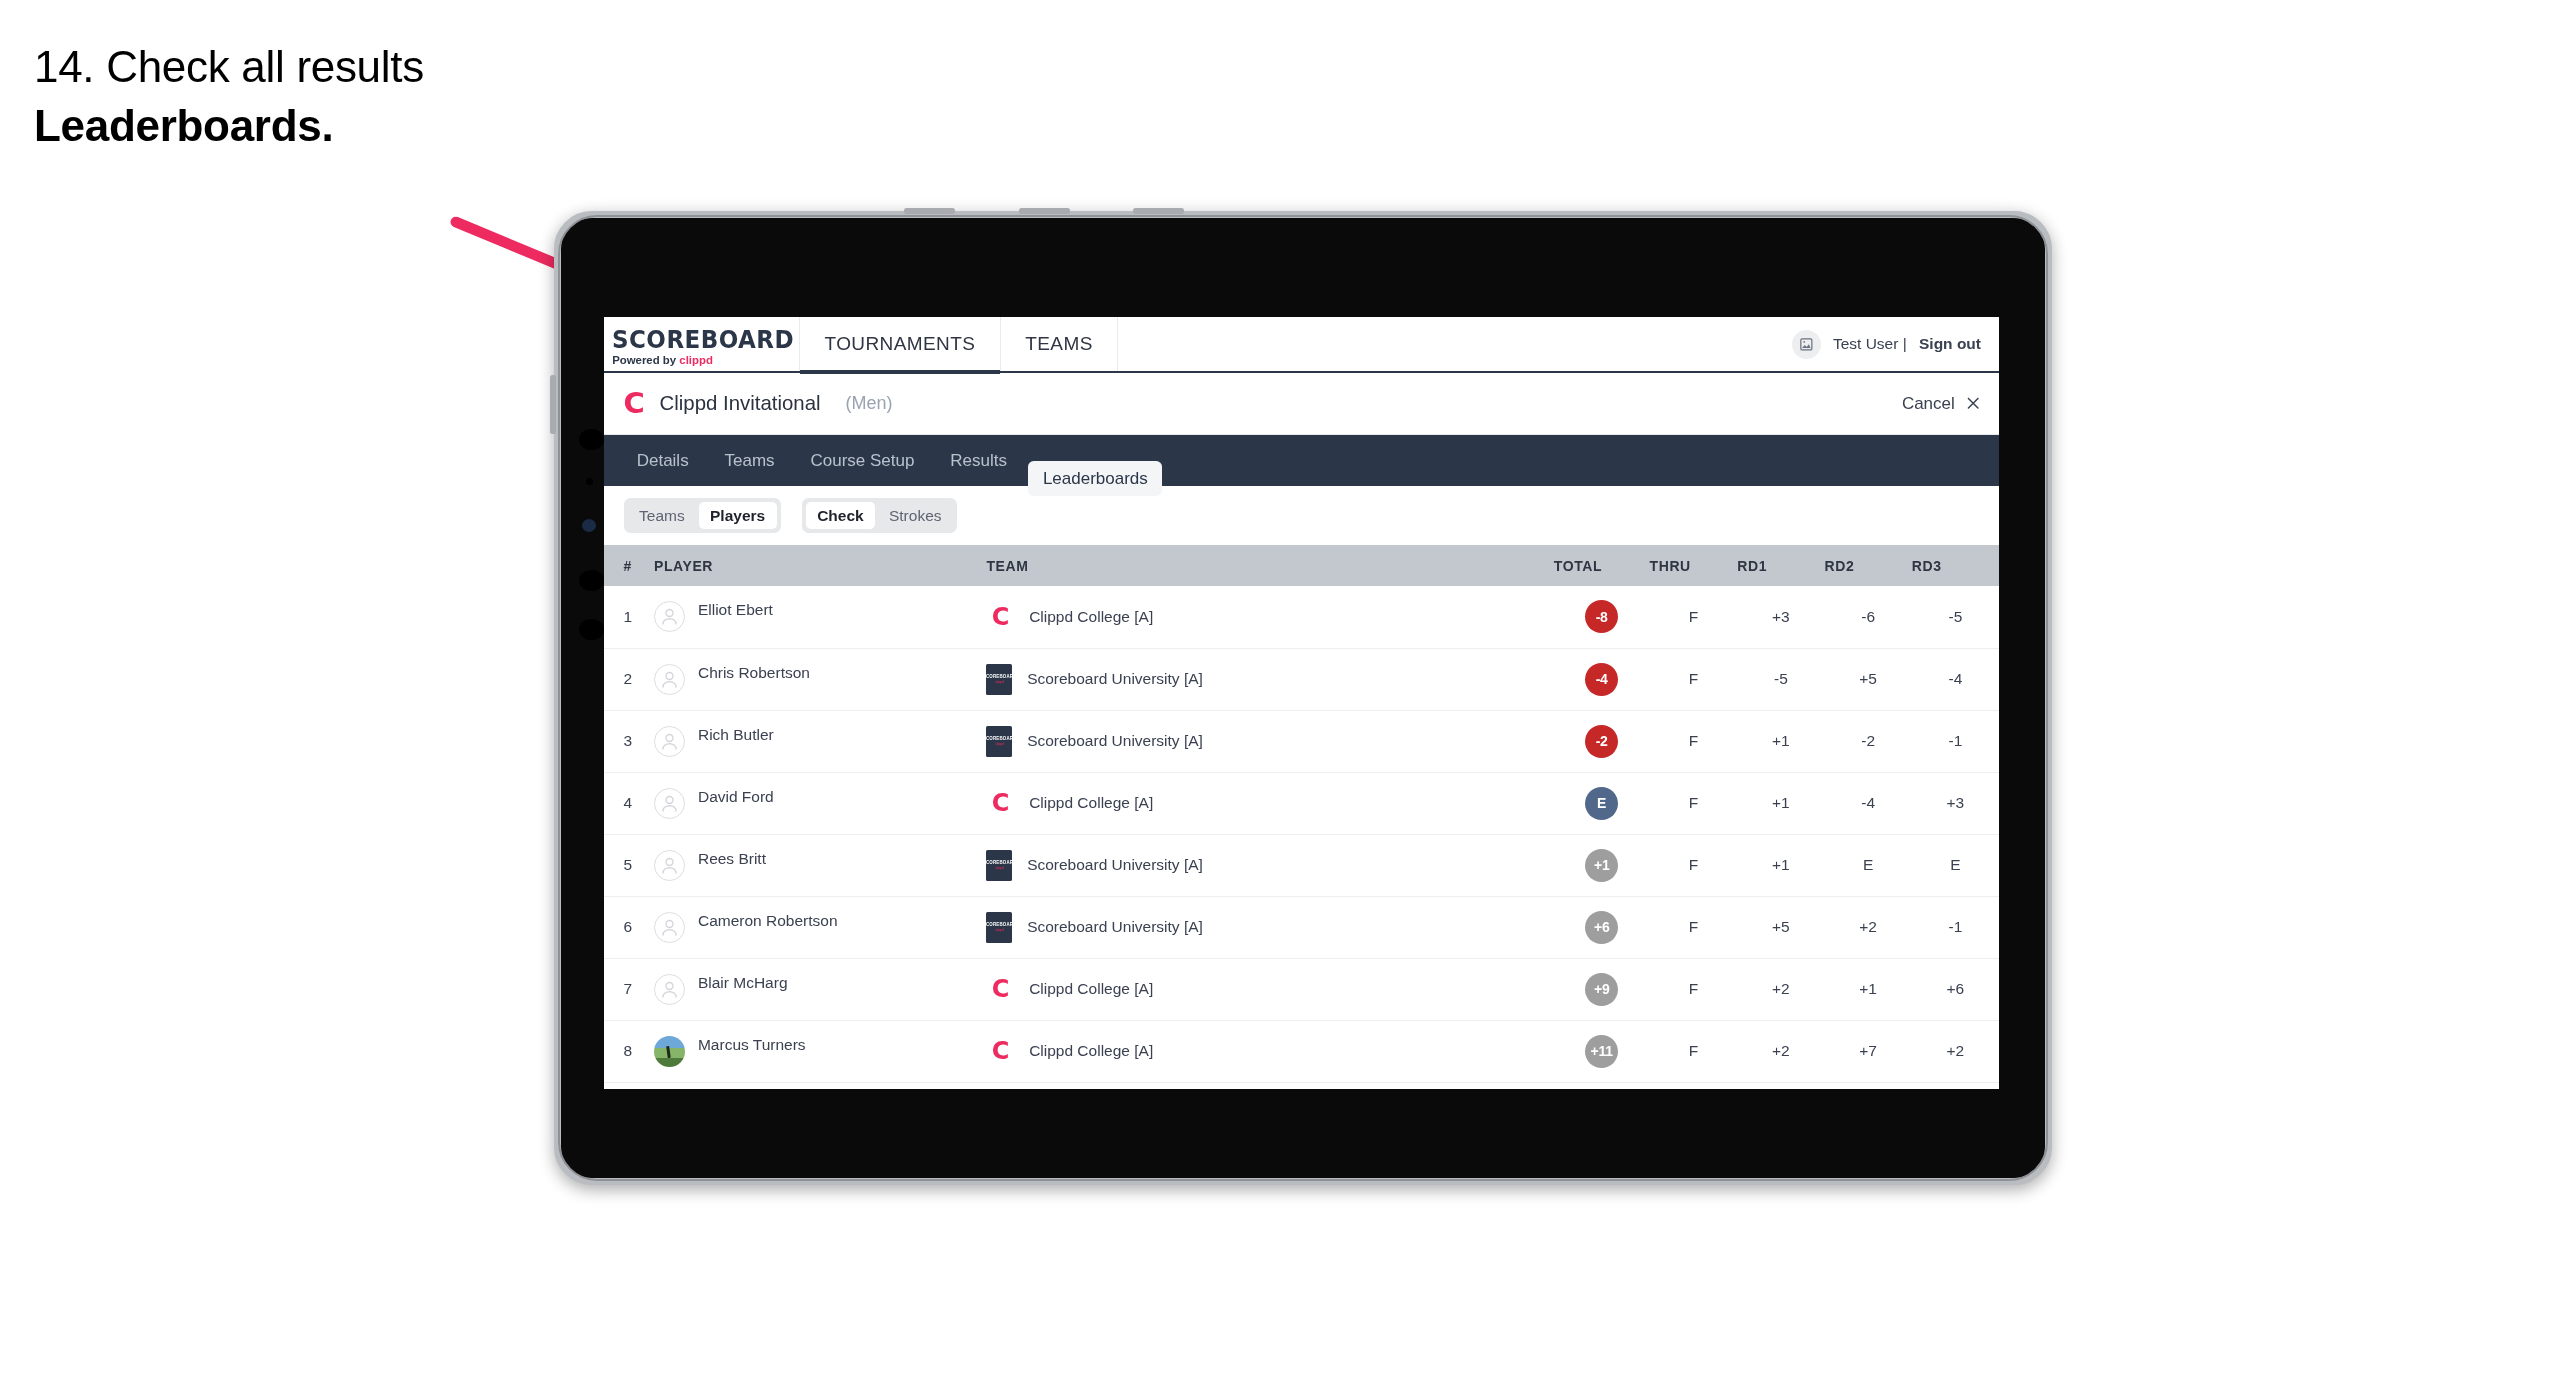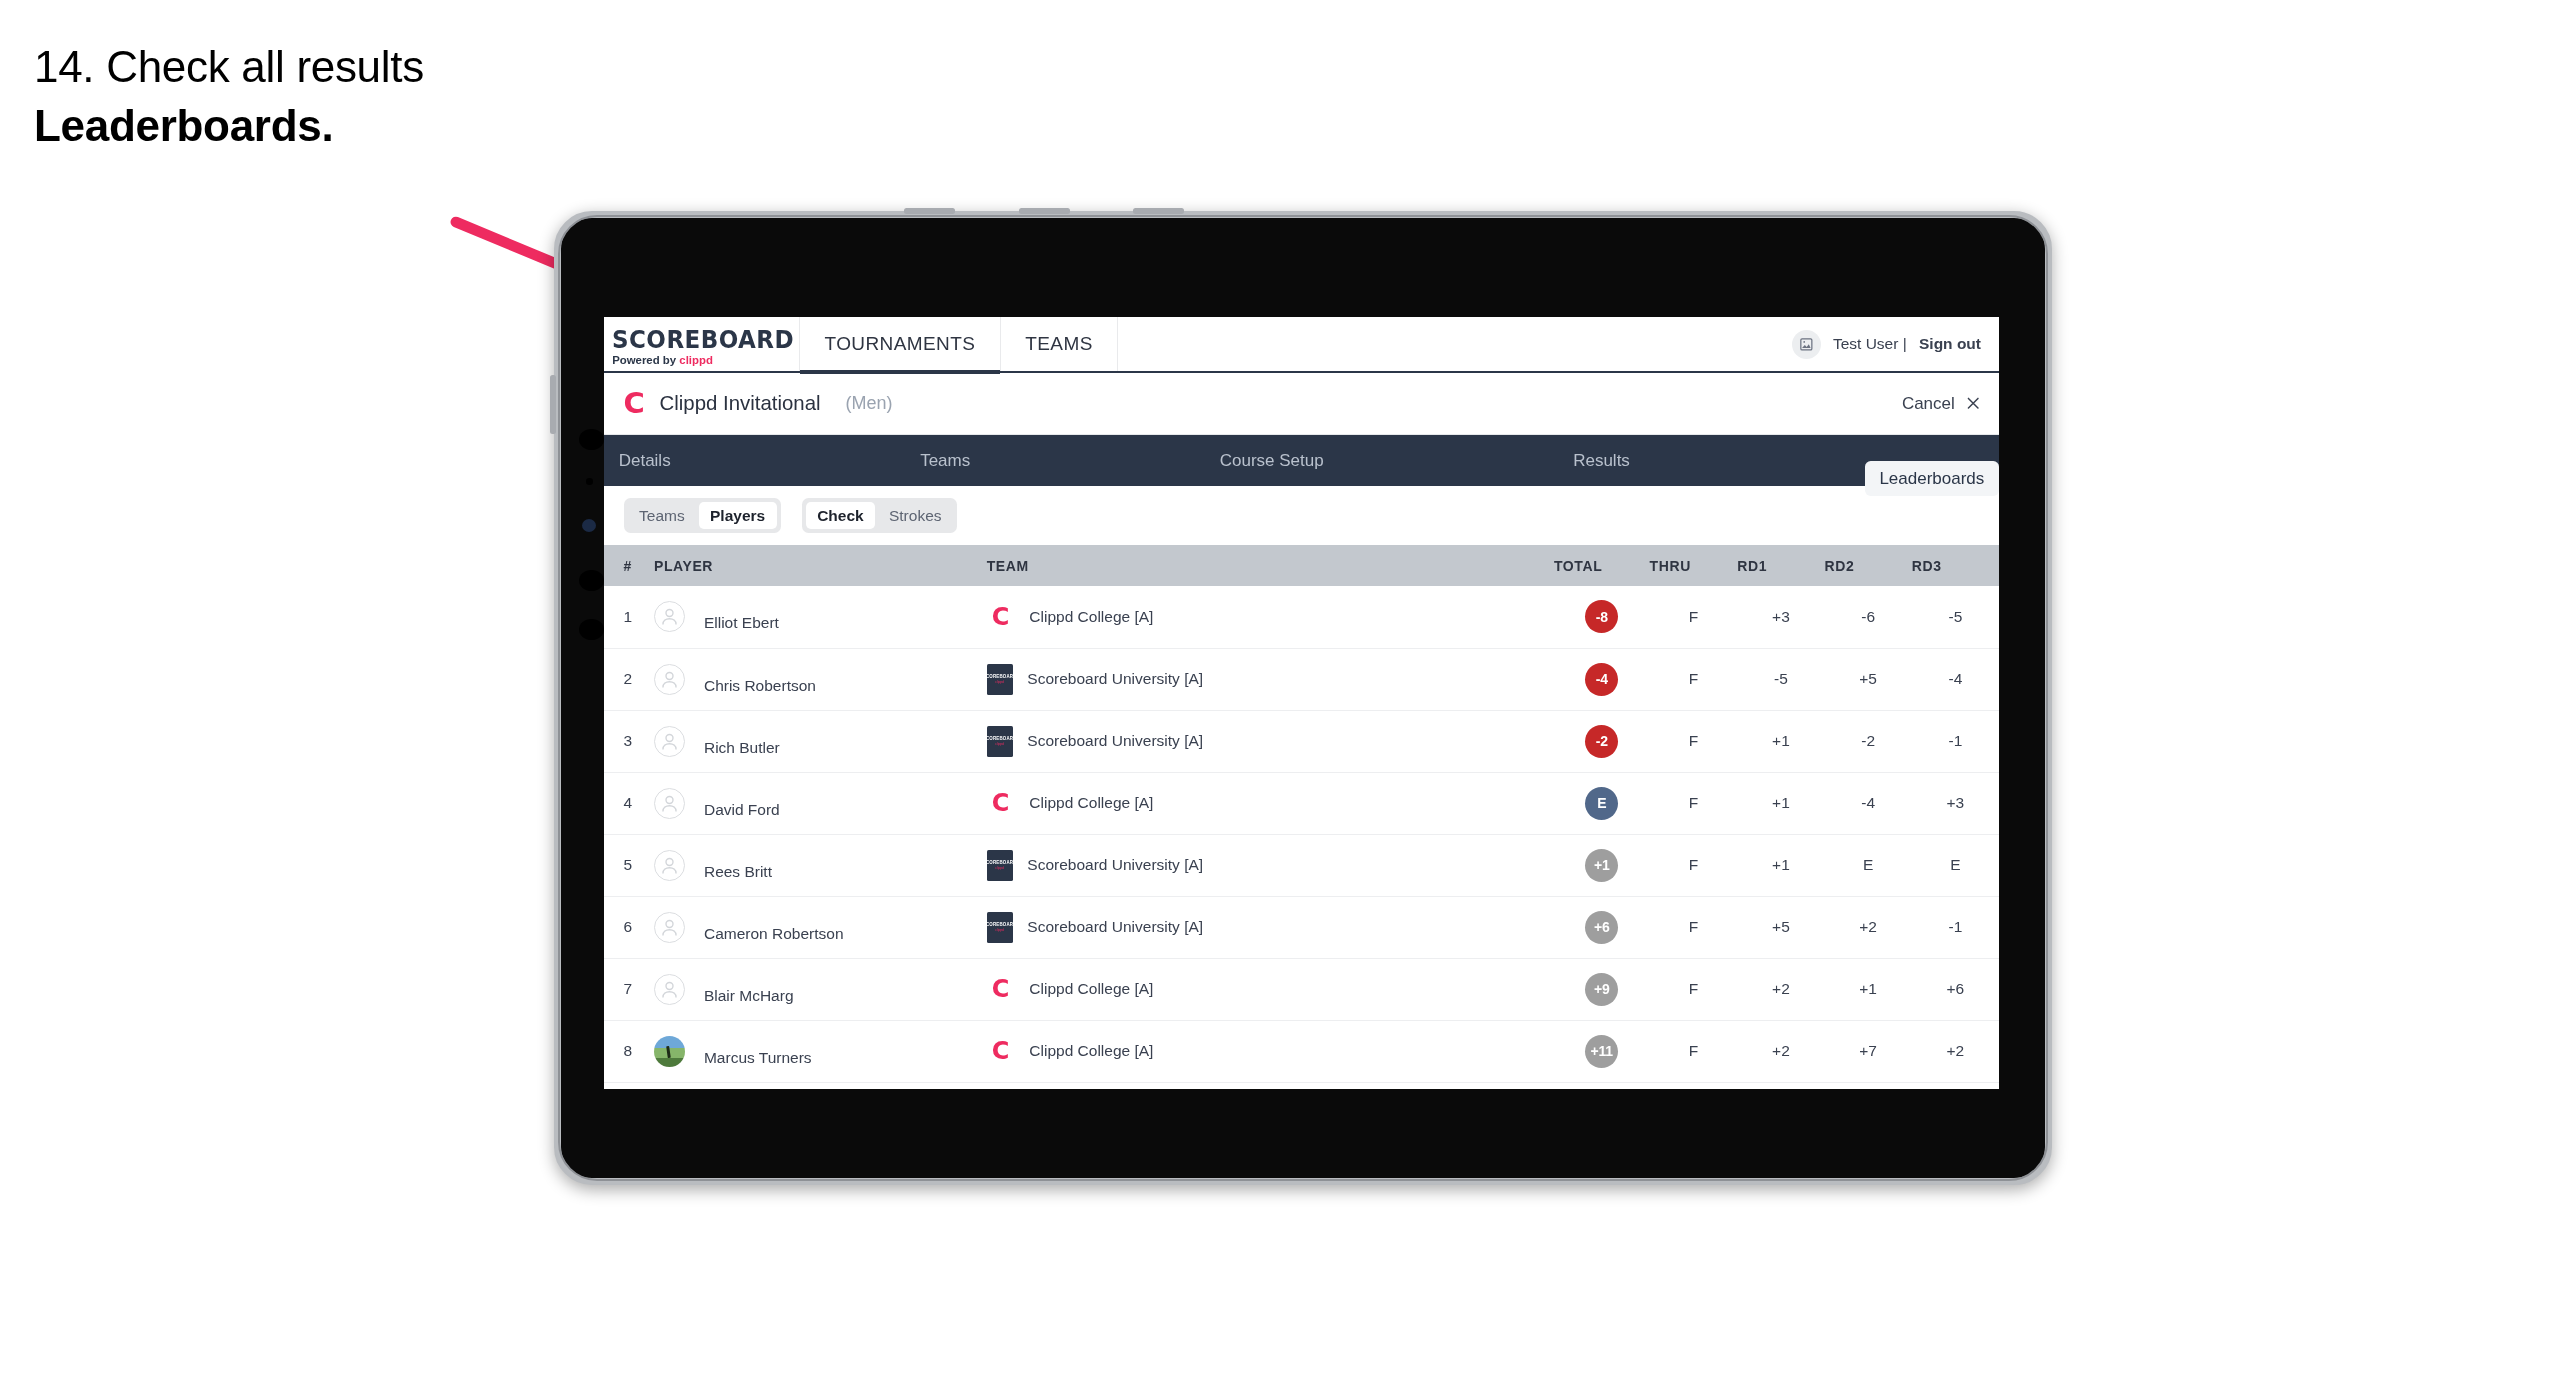--- a/index.html
+++ b/index.html
@@ -189,22 +189,22 @@
     font-size: 17px;
     color: #3a4150;
   }
 
   
   .tabstrip {
     height: 51px;
     background: #2b3648;
     display: flex;
     align-items: center;
+    padding-left: 18px;
     gap: 6.5px;
-    justify-content: space-between;
   }
   .tab {
     font-size: 17px;
     color: #b9c1cd;
     padding: 7.4px 14.7px;
     border-radius: 5.7px;
     white-space: nowrap;
   }
   .tab.active {
     background: #f3f5f7;
@@ -260,21 +260,21 @@
     border-bottom: 0.8px solid #edeef0;
     background: #fff;
   }
   .col-rank   { width: 51px; padding-left: 19.6px; }
   .col-player { width: 343px; }
   .col-team   { width: 589px; }
   .col-total  { width: 98px; text-align: center; }
   .col-thru   { width: 90px; text-align: center; }
   .col-rd     { width: 90px; text-align: center; }
 
-  .player-cell { display: flex; align-items: flex-end; gap: 19px; }
+  .player-cell { display: flex; align-items: flex-start; gap: 13px; }
   .p-avatar {
     width: 31px; height: 31px;
     border-radius: 50%;
     background: #ffffff;
     border: 0.8px solid #dcdee1;
     display: flex; align-items: center; justify-content: center;
     overflow: hidden;
     flex: none;
   }
   .p-avatar.photo { border: none; background: linear-gradient(#6ea8d8 0 38%, #86b56a 38% 70%, #4e7a3c 70% 100%); position: relative; }

